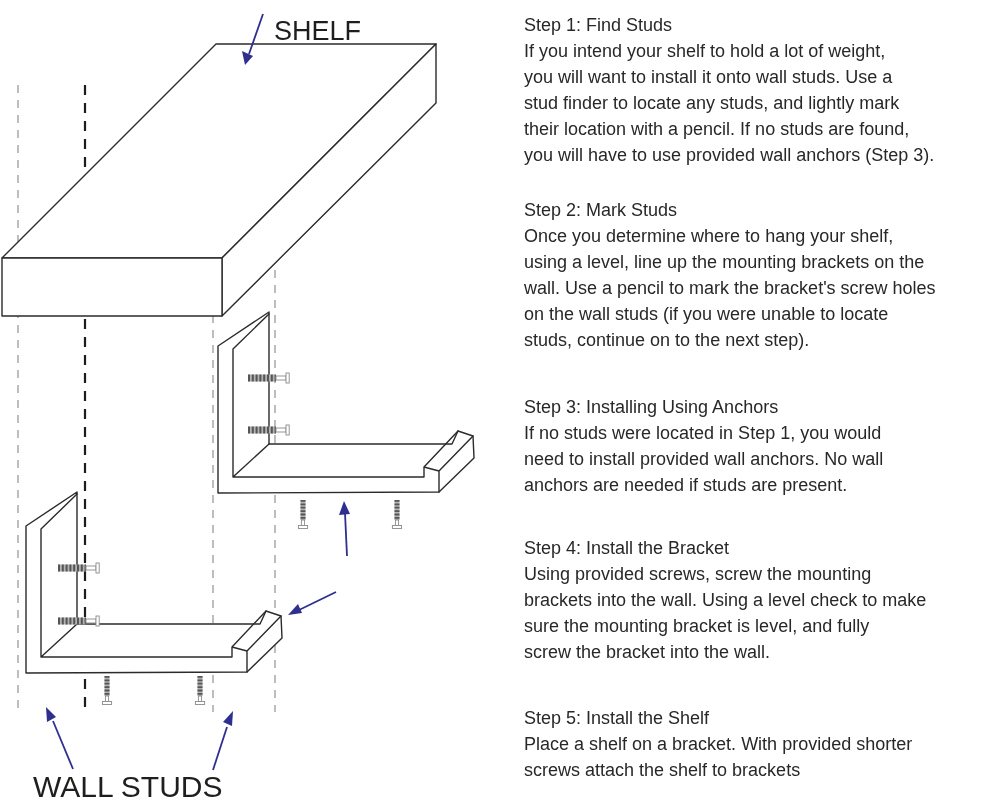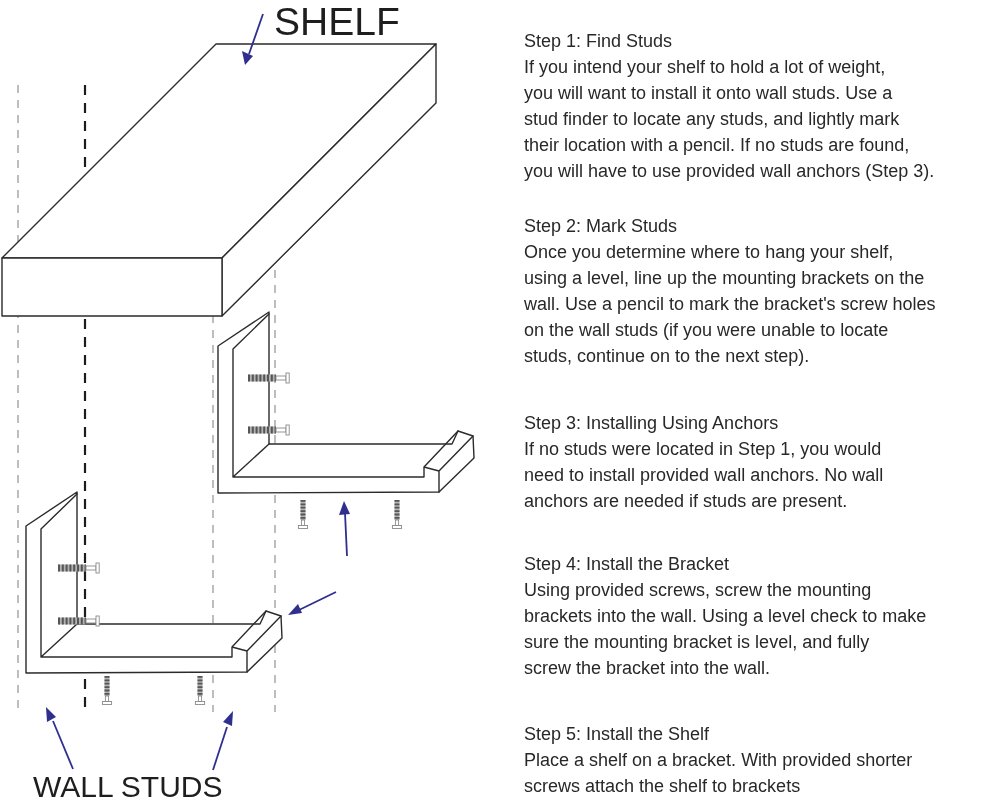--- a/index.html
+++ b/index.html
@@ -1,24 +1,24 @@
 <!DOCTYPE html>
 <html><head>
 <meta charset="utf-8">
 <style>
   html,body{margin:0;padding:0;background:#ffffff;}
   .stage{position:relative;width:985px;height:806px;background:#ffffff;overflow:hidden;
          font-family:"Liberation Sans",sans-serif;}
   .diagram{position:absolute;left:0;top:0;width:523px;height:806px;}
   .diagram svg{position:absolute;left:0;top:0;}
   .lbl{position:absolute;color:#1e1e1e;line-height:1;letter-spacing:0;white-space:pre;}
-  .lbl-shelf{left:274px;top:2px;font-size:39px;}
+  .lbl-shelf{left:274px;top:18px;font-size:27px;}
   .lbl-brackets{left:331px;top:561px;font-size:29px;}
   .lbl-wallstuds{left:33px;top:772px;font-size:30px;}
-  .instructions{position:absolute;left:524px;top:16px;width:461px;height:616px;}
+  .instructions{position:absolute;left:524px;top:0;width:461px;height:616px;}
   .step{position:absolute;left:0;width:470px;color:#282828;font-size:18px;line-height:26px;}
   .step .hd{white-space:pre;}
   .step .bd{white-space:pre-line;}
   .s1{top:12px}.s2{top:197px}.s3{top:394px}.s4{top:535px}.s5{top:705px}
   
   .face{fill:#ffffff;stroke:#2b2b2b;stroke-width:1.4;stroke-linejoin:round;}
   .edge{fill:none;stroke:#2b2b2b;stroke-width:1.4;stroke-linejoin:round;stroke-linecap:round;}
   .arrowline{fill:none;stroke-width:1.8;}
   .screwbase{stroke-linecap:butt;}
   .screwpart{fill:#ffffff;stroke:#8a8a8a;stroke-width:0.9;}

